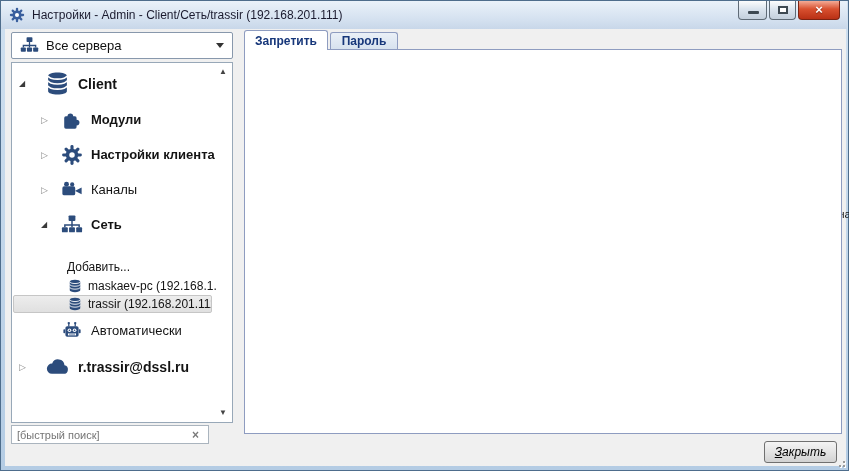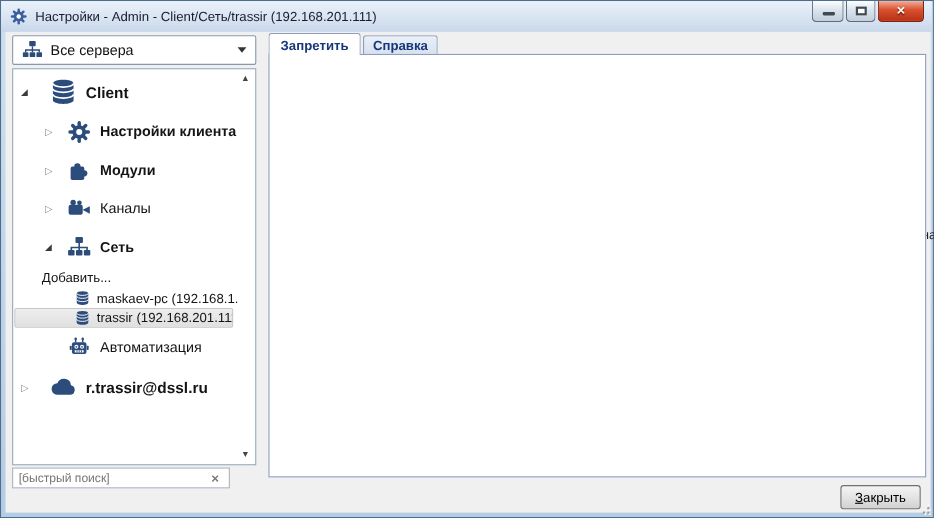--- a/index.html
+++ b/index.html
@@ -44,21 +44,21 @@
           background:#fff; border:1px solid #98a8b8; overflow:hidden; }
   .scrollup,.scrolldn { position:absolute; right:2px; width:14px; height:12px;
           font-size:8px; color:#444; text-align:center; line-height:12px; cursor:default;}
   .scrollup { top:3px; } .scrolldn { bottom:3px; }
   .scrollup::before { content:"▲"; } .scrolldn::before { content:"▼"; }
   .tree-body { position:absolute; left:1px; top:2px; right:16px; bottom:1px; }
   .trow { display:flex; align-items:center; cursor:default; }
   .trow.lv0 { height:37px; padding-left:6px; }
   .trow.lv1 { height:35px; padding-left:28px; }
   .trow.lv2 { height:18px; padding-left:55px; }
-  .trow.add { height:20px; padding-left:25px; }
+  .trow.add { height:20px; padding-left:54px;margin-top:15px; }
   .exp { flex:0 0 20px; font-size:8px; color:#3a3a3a; }
   .lv0 .exp { flex:0 0 26px; }
   .exp.open::before { content:"◢"; }
   .exp.closed::before { content:"▷"; color:#8a8a8a; font-size:9px; }
   .ticon { color:#2c4c7c; flex-shrink:0; }
   .lv0 .ticon { width:25px; height:25px; margin-right:8px; }
   .lv1 .ticon { width:22px; height:22px; margin-right:8px; }
   .lv2 .ticon { width:14px; height:14px; margin-right:6px; }
   .ticon.faded { opacity:.4; }
   .tlabel { font-size:12px; color:#141414; white-space:nowrap; overflow:hidden; }
@@ -78,21 +78,21 @@
   .tab { position:absolute; font-size:12px; font-weight:bold; color:#17377a;
          text-align:center; border:1px solid #8e9cc0; border-bottom:none;
          border-radius:3px 3px 0 0; cursor:default; }
   .tab.active { left:243px; top:29px; width:84px; height:20px; line-height:20px;
                 background:#fff; z-index:3; }
   .tab.inactive { left:329px; top:31px; width:68px; height:18px; line-height:17px;
                 background:linear-gradient(#eaf0f7,#d6e1ee); z-index:1; }
   .panel { position:absolute; left:243px; top:48px; width:598px; height:385px;
            background:#fff; border:1px solid #8e9cc0; z-index:2; }
   .flabel { font-size:11.5px; color:#1a1a1a; white-space:nowrap; }
-  .accel { display:inline-block; }
+  .accel { display:inline-block;font-style:italic; }
   .accel::first-letter { text-decoration:underline; }
   .row1 { position:absolute; left:253px; top:63px; display:flex; align-items:center; gap:7px; }
   .combo-box { width:92px; height:21px; border:1px solid #8395a8; border-radius:2px;
                background:#fff; display:flex; align-items:center; padding:0 6px;
                justify-content:space-between; font-size:11.5px; cursor:default; }
   .btn { height:22px; border:1px solid #8b98a6; border-radius:2px;
          background:linear-gradient(#fbfbfb,#e8ecf0 50%,#dde3e9);
          display:flex; align-items:center; gap:5px; padding:0 9px;
          font-size:11.5px; color:#1a1a1a; cursor:default; }
   .btn .ticon { width:14px; height:14px; color:#3f6fb0; }
@@ -206,43 +206,43 @@
               <path d="M3 9.2c0 1.8 4 3.2 9 3.2s9-1.4 9-3.2M3 14.2c0 1.8 4 3.2 9 3.2s9-1.4 9-3.2M3 4.6c0 1.8 4 3.2 9 3.2s9-1.4 9-3.2" fill="none" stroke="#fff" stroke-width="1.5"></path>
             </svg>
           </span>
           <span class="tlabel">Client</span>
         </div>
         <div class="trow lv1 bold">
           <span class="exp closed"></span>
           <span class="ticon">
             <svg viewBox="0 0 24 24">
               <g fill="currentColor">
+                <rect x="3.5" y="8" width="13.5" height="13.5" rx="1.8"></rect>
+                <circle cx="10.2" cy="8" r="3.1"></circle>
+                <circle cx="17" cy="14.8" r="3.1"></circle>
+              </g>
+            </svg>
+          </span>
+          <span class="tlabel">Модули</span>
+        </div>
+        <div class="trow lv1 bold">
+          <span class="exp closed"></span>
+          <span class="ticon">
+            <svg viewBox="0 0 24 24">
+              <g fill="currentColor">
                 <rect x="10.3" y="1.2" width="3.4" height="21.6" rx="1.6"></rect>
                 <rect x="10.3" y="1.2" width="3.4" height="21.6" rx="1.6" transform="rotate(45 12 12)"></rect>
                 <rect x="10.3" y="1.2" width="3.4" height="21.6" rx="1.6" transform="rotate(90 12 12)"></rect>
                 <rect x="10.3" y="1.2" width="3.4" height="21.6" rx="1.6" transform="rotate(135 12 12)"></rect>
                 <circle cx="12" cy="12" r="6.8"></circle>
               </g>
               <circle cx="12" cy="12" r="3" fill="#fff"></circle>
             </svg>
           </span>
           <span class="tlabel">Настройки клиента</span>
-        </div>
-        <div class="trow lv1 bold">
-          <span class="exp closed"></span>
-          <span class="ticon">
-            <svg viewBox="0 0 24 24">
-              <g fill="currentColor">
-                <rect x="3.5" y="8" width="13.5" height="13.5" rx="1.8"></rect>
-                <circle cx="10.2" cy="8" r="3.1"></circle>
-                <circle cx="17" cy="14.8" r="3.1"></circle>
-              </g>
-            </svg>
-          </span>
-          <span class="tlabel">Модули</span>
         </div>
         <div class="trow lv1">
           <span class="exp closed"></span>
           <span class="ticon">
             <svg viewBox="0 0 24 24">
               <g fill="currentColor">
                 <circle cx="6" cy="5.6" r="2.7"></circle>
                 <circle cx="12.2" cy="5.9" r="2.3"></circle>
                 <rect x="1.5" y="7.8" width="14" height="10" rx="2"></rect>
                 <path d="M15.5 12.8l7-3.6v7.4l-7-3.6z"></path>
@@ -300,21 +300,21 @@
                 <rect x="4.8" y="6.8" width="14.4" height="11.6" rx="2"></rect>
               </g>
               <circle cx="9.2" cy="11.2" r="2" fill="#fff"></circle>
               <circle cx="14.8" cy="11.2" r="2" fill="#fff"></circle>
               <circle cx="9.2" cy="11.2" r="0.9" fill="currentColor"></circle>
               <circle cx="14.8" cy="11.2" r="0.9" fill="currentColor"></circle>
               <rect x="7.6" y="14.6" width="8.8" height="2.2" fill="#fff"></rect>
               <path d="M9.8 14.6v2.2M12 14.6v2.2M14.2 14.6v2.2" stroke="currentColor" stroke-width="0.9" fill="none"></path>
             </svg>
           </span>
-          <span class="tlabel">Автоматизация</span>
+          <span class="tlabel">Автоматически</span>
         </div>
         <div class="trow lv0 bold">
           <span class="exp closed"></span>
           <span class="ticon">
             <svg viewBox="0 0 24 24">
               <path fill="currentColor" d="M6.6 19h11.2a4.2 4.2 0 0 0 .9-8.3A6.1 6.1 0 0 0 6.9 9.1 4.95 4.95 0 0 0 6.6 19z"></path>
             </svg>
           </span>
           <span class="tlabel">r.trassir@dssl.ru</span>
         </div>
@@ -322,21 +322,21 @@
     <div class="scrollup"></div>
     <div class="scrolldn"></div>
   </div>
 
   <div class="search">
     <input placeholder="[быстрый поиск]" style="">
     <span class="x"></span>
   </div>
 
   <div class="tab active">Запретить</div>
-  <div class="tab inactive">Справка</div>
+  <div class="tab inactive">Пароль</div>
   <div class="panel"></div>
 
   <div class="row1">
     <span class="flabel">Метод соединения:</span>
     <div class="combo-box">
       <span>Адрес сервера</span>
       <span class="chev"></span>
     </div>
     <span style="width:12px"></span>
     <div class="btn">

